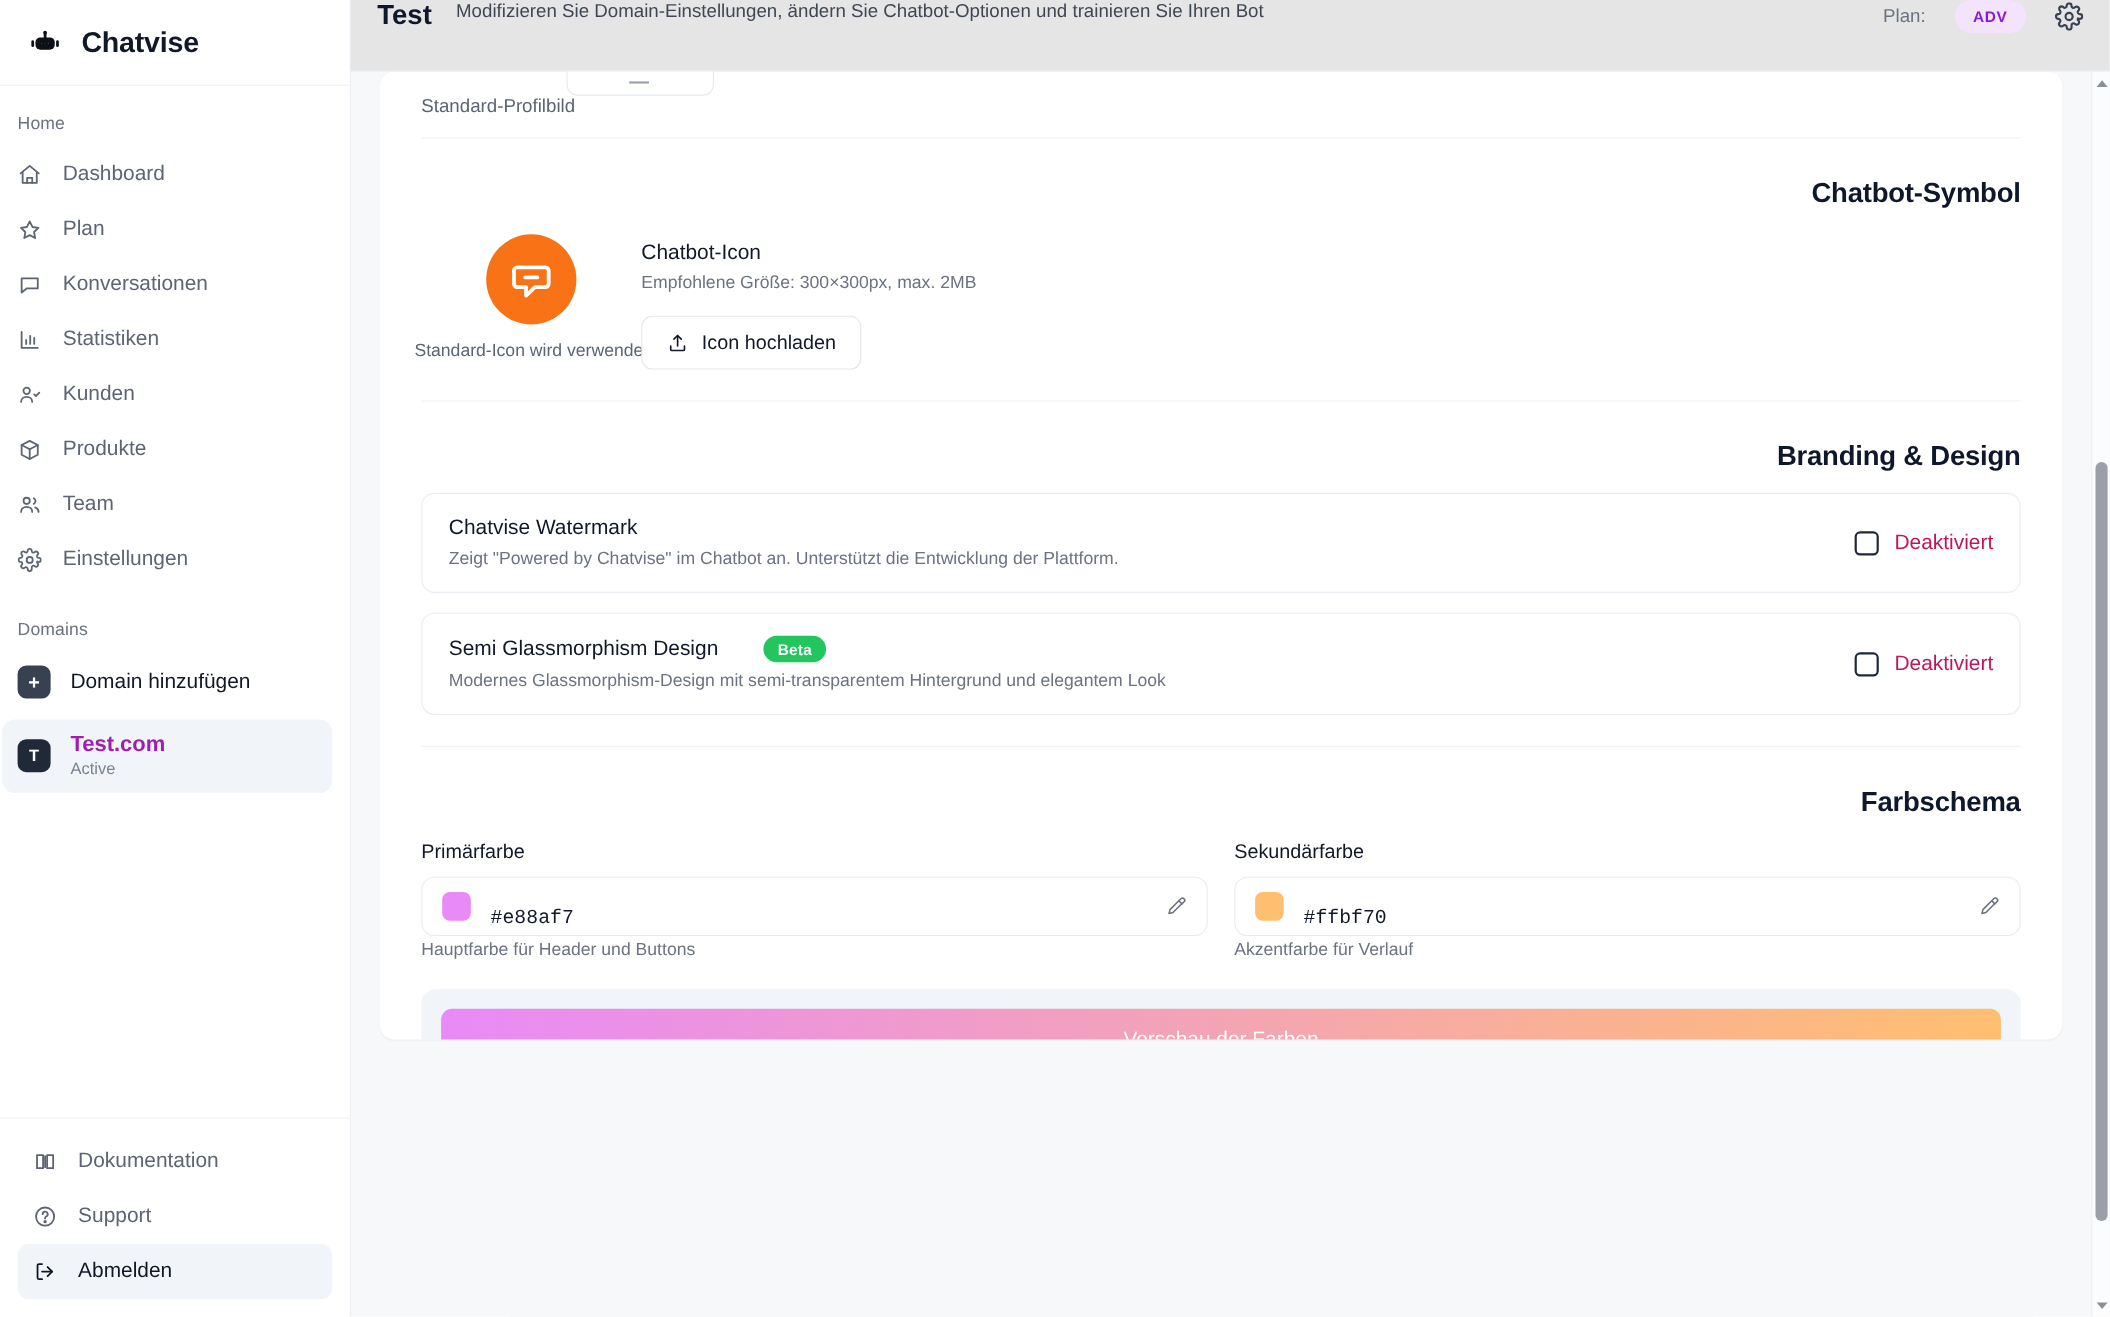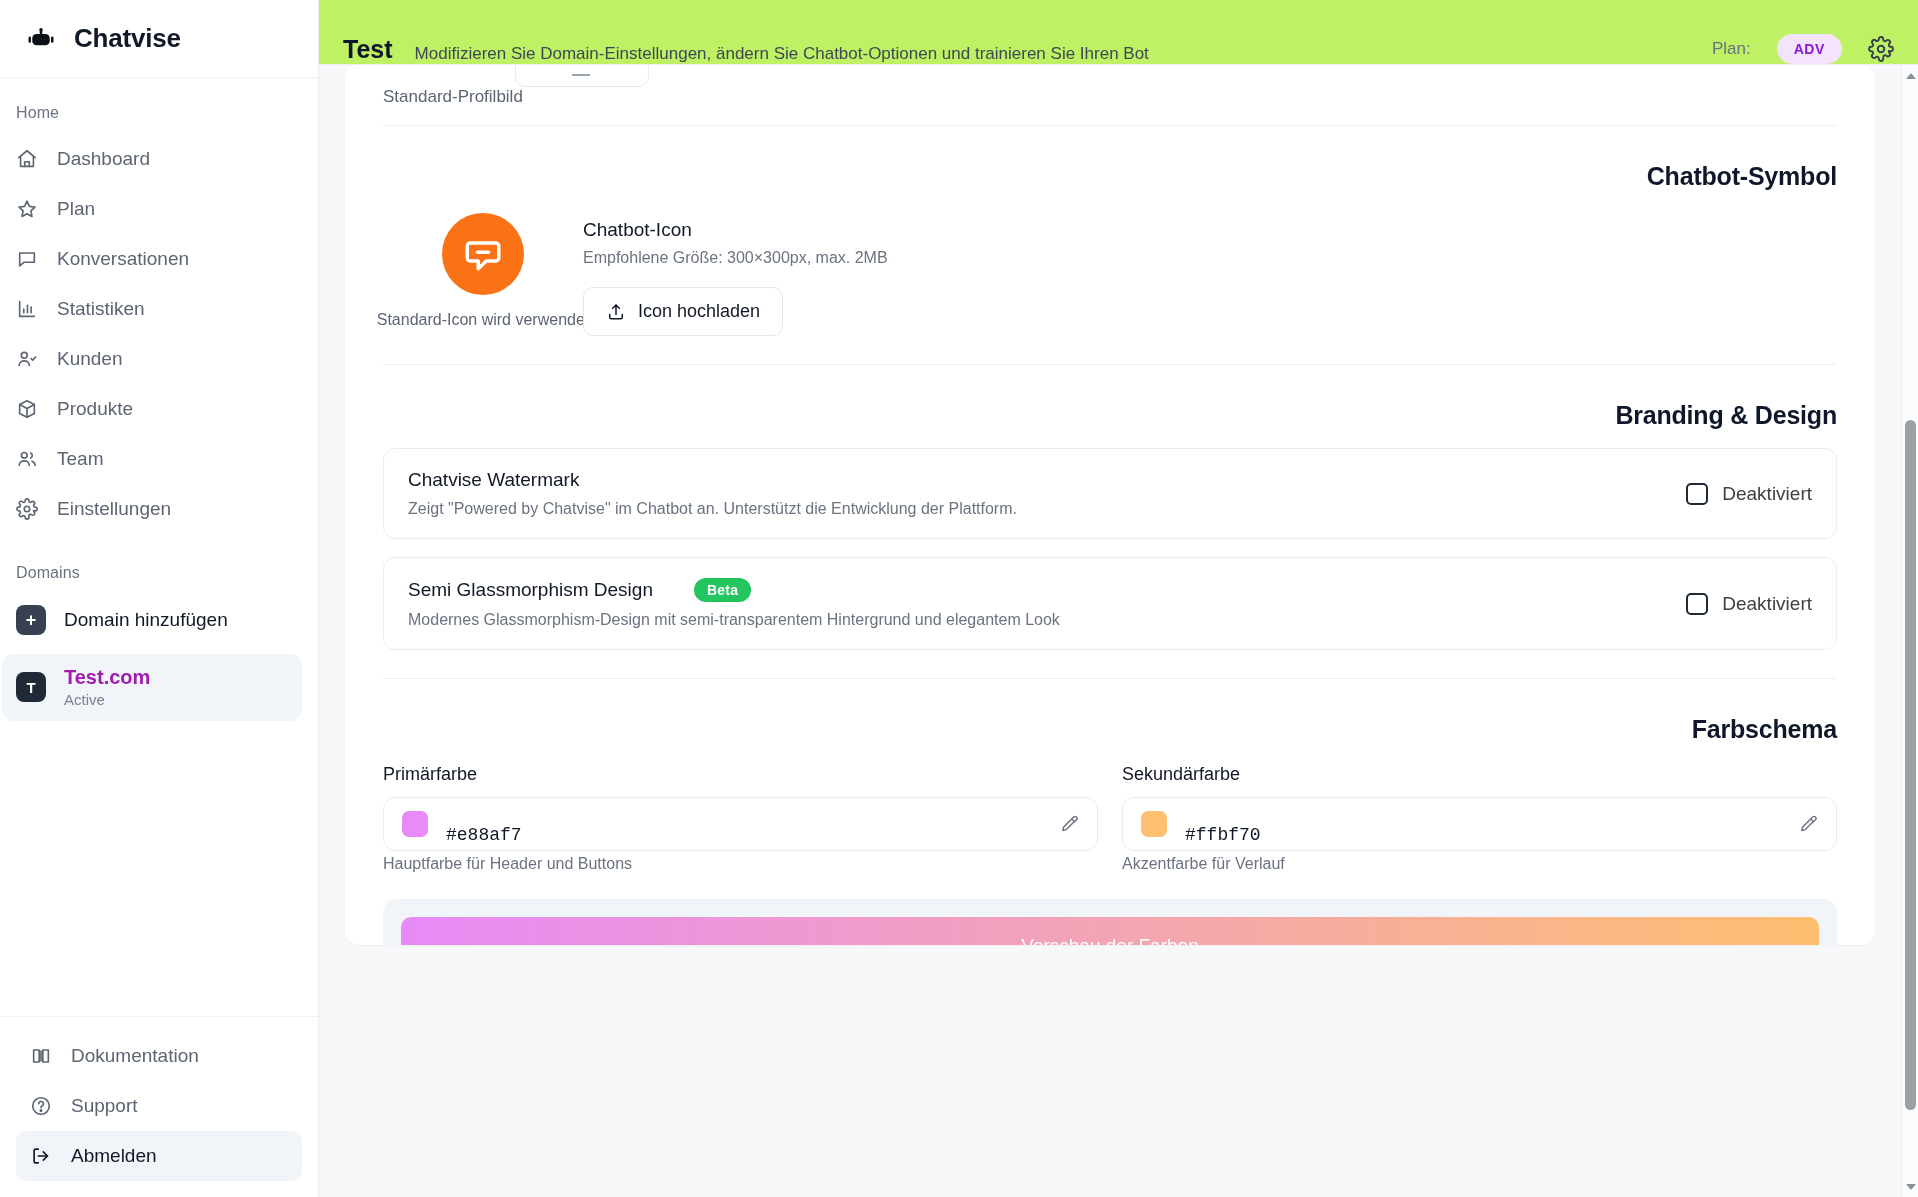--- a/index.html
+++ b/index.html
@@ -54,21 +54,21 @@
   .domain-item .dname { font-size: 20px; color: #a21caf; line-height: 1.25; font-weight: bold; }
   .domain-item .dstat { font-size: 15px; color: #7a8291; line-height: 1.3; }
 
   .nav-bottom { flex: 0 0 auto; padding: 0 16px 16px 16px; border-top: 1px solid #eef1f5; padding-top: 14px; }
   .nav-item.active { background: #f1f4f8; color: #111827; }
   .nav-item.active .ico { color: #111827; }
 
   
   #main { flex: 1 1 auto; height: 1197px; display: flex; flex-direction: column; background: #f6f8fa; }
   #topbar {
-    height: 65px; flex: 0 0 65px; background: #bef264; display: flex; align-items: flex-end;
+    height: 65px; flex: 0 0 65px; background: #e5e5e5; display: flex; align-items: flex-start;
     padding: 0 24px 0 24px; border-bottom: 1px solid #eceff3;
   }
   .tb-title { font-size: 25px; font-weight: 700; color: #0f172a; margin-right: 22px; }
   .tb-sub { font-size: 17px; color: #3f4754; }
   .tb-right { margin-left: auto; display: flex; align-items: center; gap: 26px; }
   .plan-lbl { font-size: 17px; color: #6b7280; }
   .plan-badge {
     background: #f3e3fd; color: #8b18d6; font-size: 14px; font-weight: 700;
     letter-spacing: .6px; padding: 7px 17px; border-radius: 999px;
   }
@@ -122,21 +122,21 @@
   }
   .toggle-card .tc-l { flex: 1 1 auto; }
   .tc-title { font-size: 19px; color: #111827; font-weight: 500; display: flex; align-items: center; gap: 14px; }
   .beta {
     background: #22c55e; color: #fff; font-size: 14px; font-weight: 700;
     border-radius: 999px; padding: 4px 13px; letter-spacing: .2px;
   }
   .tc-desc { font-size: 16px; color: #6b7280; margin-top: 9px; }
   .cbwrap { display: flex; align-items: center; gap: 14px; cursor: pointer; }
   .cbox { width: 22px; height: 22px; border: 2px solid #1f2937; border-radius: 5px; background: #fff; }
-  .cblabel { font-size: 19px; color: #404040; }
+  .cblabel { font-size: 19px; color: #be185d; }
 
   .colors-grid { display: flex; gap: 24px; margin-top: 20px; }
   .col { flex: 1 1 0; }
   .col-label { font-size: 18px; color: #111827; margin-bottom: 12px; }
   .color-input {
     border: 1px solid #e8ecf1; border-radius: 12px; background: #fff; height: 54px;
     display: flex; align-items: center; padding: 0 18px; gap: 18px; cursor: text;
   }
   .swatch { width: 26px; height: 26px; border-radius: 7px; flex: 0 0 26px; }
   .hexval { font-family: "Liberation Mono", monospace; font-size: 18px; color: #111827; flex: 1 1 auto; margin-top: 22px; }

